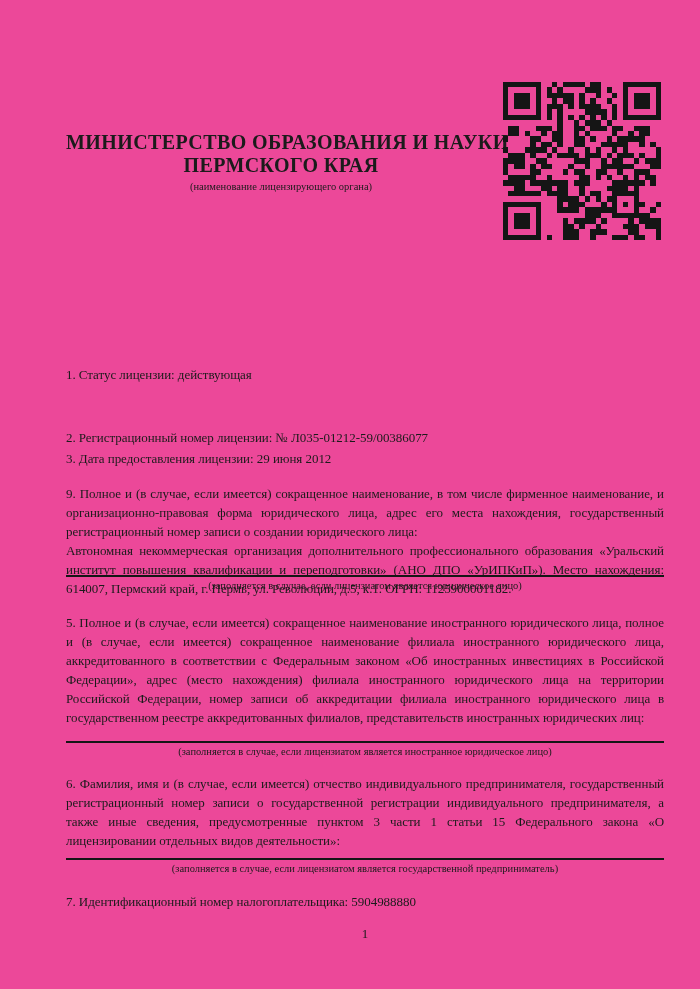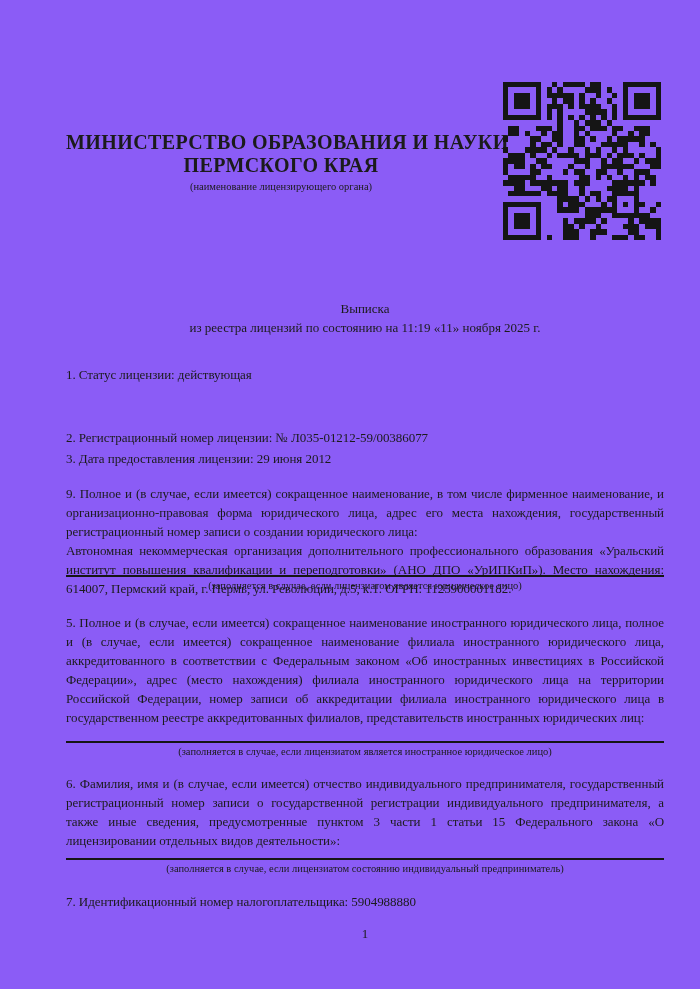--- a/index.html
+++ b/index.html
@@ -4,21 +4,21 @@
 <style>
   html, body {
     margin: 0;
     padding: 0;
     background: #ffffff;
   }
   .page {
     position: relative;
     width: 700px;
     height: 989px;
-    background: #8b5cf6;
+    background: #ec4899;
     font-family: "Liberation Serif", serif;
     color: #1b1b1b;
     overflow: hidden;
   }
   
   .ministry-block {
     position: absolute;
     left: 66px;
     top: 131px;
     width: 430px;
@@ -540,24 +540,20 @@
         <rect x="16" y="28" width="1" height="1" fill="#151515"></rect>
         <rect x="20" y="28" width="1" height="1" fill="#151515"></rect>
         <rect x="21" y="28" width="1" height="1" fill="#151515"></rect>
         <rect x="22" y="28" width="1" height="1" fill="#151515"></rect>
         <rect x="24" y="28" width="1" height="1" fill="#151515"></rect>
         <rect x="25" y="28" width="1" height="1" fill="#151515"></rect>
         <rect x="28" y="28" width="1" height="1" fill="#151515"></rect>
       </svg>
   </div>
 
-  <div class="subject">
-    <div>Выписка</div>
-    <div>из реестра лицензий по состоянию на 11:19 «11» ноября 2025 г.</div>
-  </div>
 
   <div class="item pos-item1">
     <p>1. Статус лицензии: действующая</p>
   </div>
 
   <div class="item pos-item2">
     <p>2. Регистрационный номер лицензии: № Л035-01212-59/00386077</p>
   </div>
 
   <div class="item pos-item3">
@@ -576,21 +572,21 @@
     <p>5. Полное и (в случае, если имеется) сокращенное наименование иностранного юридического лица, полное и (в случае, если имеется) сокращенное наименование филиала иностранного юридического лица, аккредитованного в соответствии с Федеральным законом «Об иностранных инвестициях в Российской Федерации», адрес (место нахождения) филиала иностранного юридического лица на территории Российской Федерации, номер записи об аккредитации филиала иностранного юридического лица в государственном реестре аккредитованных филиалов, представительств иностранных юридических лиц:</p>
   </div>
   <div class="note pos-note5">
     <div class="small-caption">(заполняется в случае, если лицензиатом является иностранное юридическое лицо)</div>
   </div>
 
   <div class="item pos-item6">
     <p>6. Фамилия, имя и (в случае, если имеется) отчество индивидуального предпринимателя, государственный регистрационный номер записи о государственной регистрации индивидуального предпринимателя, а также иные сведения, предусмотренные пунктом 3 части 1 статьи 15 Федерального закона «О лицензировании отдельных видов деятельности»:</p>
   </div>
   <div class="note pos-note6">
-    <div class="small-caption">(заполняется в случае, если лицензиатом состоянию индивидуальный предприниматель)</div>
+    <div class="small-caption">(заполняется в случае, если лицензиатом является государственной предприниматель)</div>
   </div>
 
   <div class="item pos-item7">
     <p>7. Идентификационный номер налогоплательщика: 5904988880</p>
   </div>
 
   <div class="page-number">1</div>
 
 </div>
 

